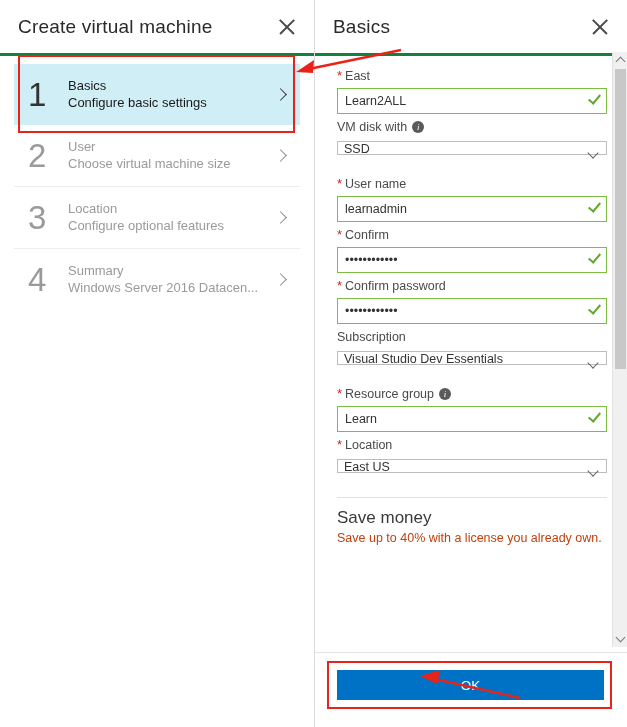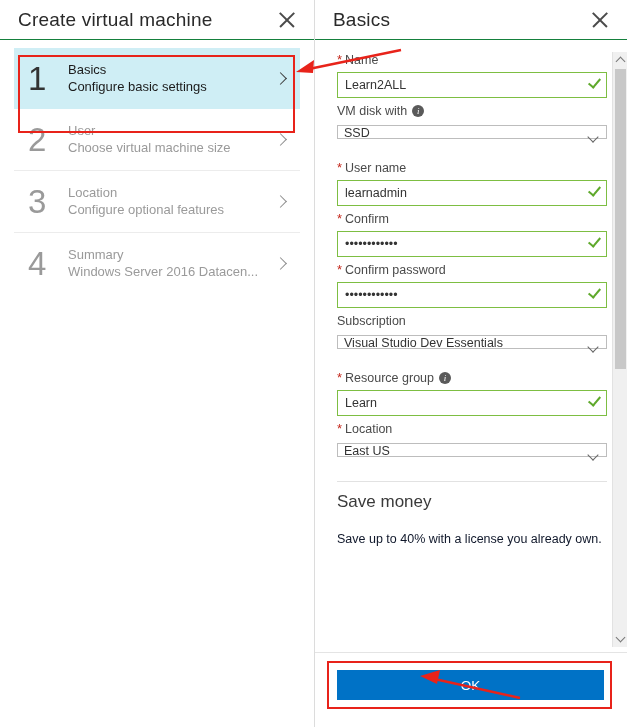--- a/index.html
+++ b/index.html
@@ -19,26 +19,26 @@
 
   
   .left-blade {
     width: 315px;
     height: 727px;
     background: #ffffff;
     border-right: 1px solid #dcdcdc;
     position: relative;
   }
   .blade-header {
-    height: 40px;
+    height: 56px;
     display: flex;
     align-items: center;
     justify-content: space-between;
     padding: 0 14px 0 18px;
-    border-bottom: 1px solid #15803d;
+    border-bottom: 3px solid #15803d;
   }
   .blade-title {
     font-size: 19px;
     color: #2a2a2a;
     font-weight: normal;
     letter-spacing: .2px;
   }
   .close-x {
     width: 26px; height: 26px;
     position: relative;
@@ -255,25 +255,25 @@
   }
   .radio-label { margin-right: 18px; cursor: pointer; }
 
   .section-div {
     border-top: 1px solid #e2e2e2;
     margin: 14px 0 10px 0;
   }
   .save-title {
     font-size: 17px;
     color: #3a3a3a;
-    margin-bottom: 19px;
+    margin-bottom: 2px;
   }
   .save-text {
     font-size: 12.5px;
-    color: #0f172a;
+    color: #c2410c;
     line-height: 17px;
   }
 
   
   .scrollbar {
     position: absolute;
     right: 0; top: 52px;
     width: 15px;
     height: 595px;
     background: #f0f0f0;
@@ -398,21 +398,21 @@
     <div class="blade-header">
       <div class="blade-title">Basics</div>
       <div class="close-x"></div>
     </div>
 
     <div class="form-area">
 
       <div class="field">
         <div class="label">
           <span class="req">*</span>
-          <span>Name</span>
+          <span>East</span>
         </div>
         <div class="inputwrap">
           <input class="textbox valid" type="text" value="Learn2ALL" style="">
           <span class="checkmark"></span>
         </div>
       </div>
 
       <div class="field">
         <div class="label">
           <span>VM disk with</span>

